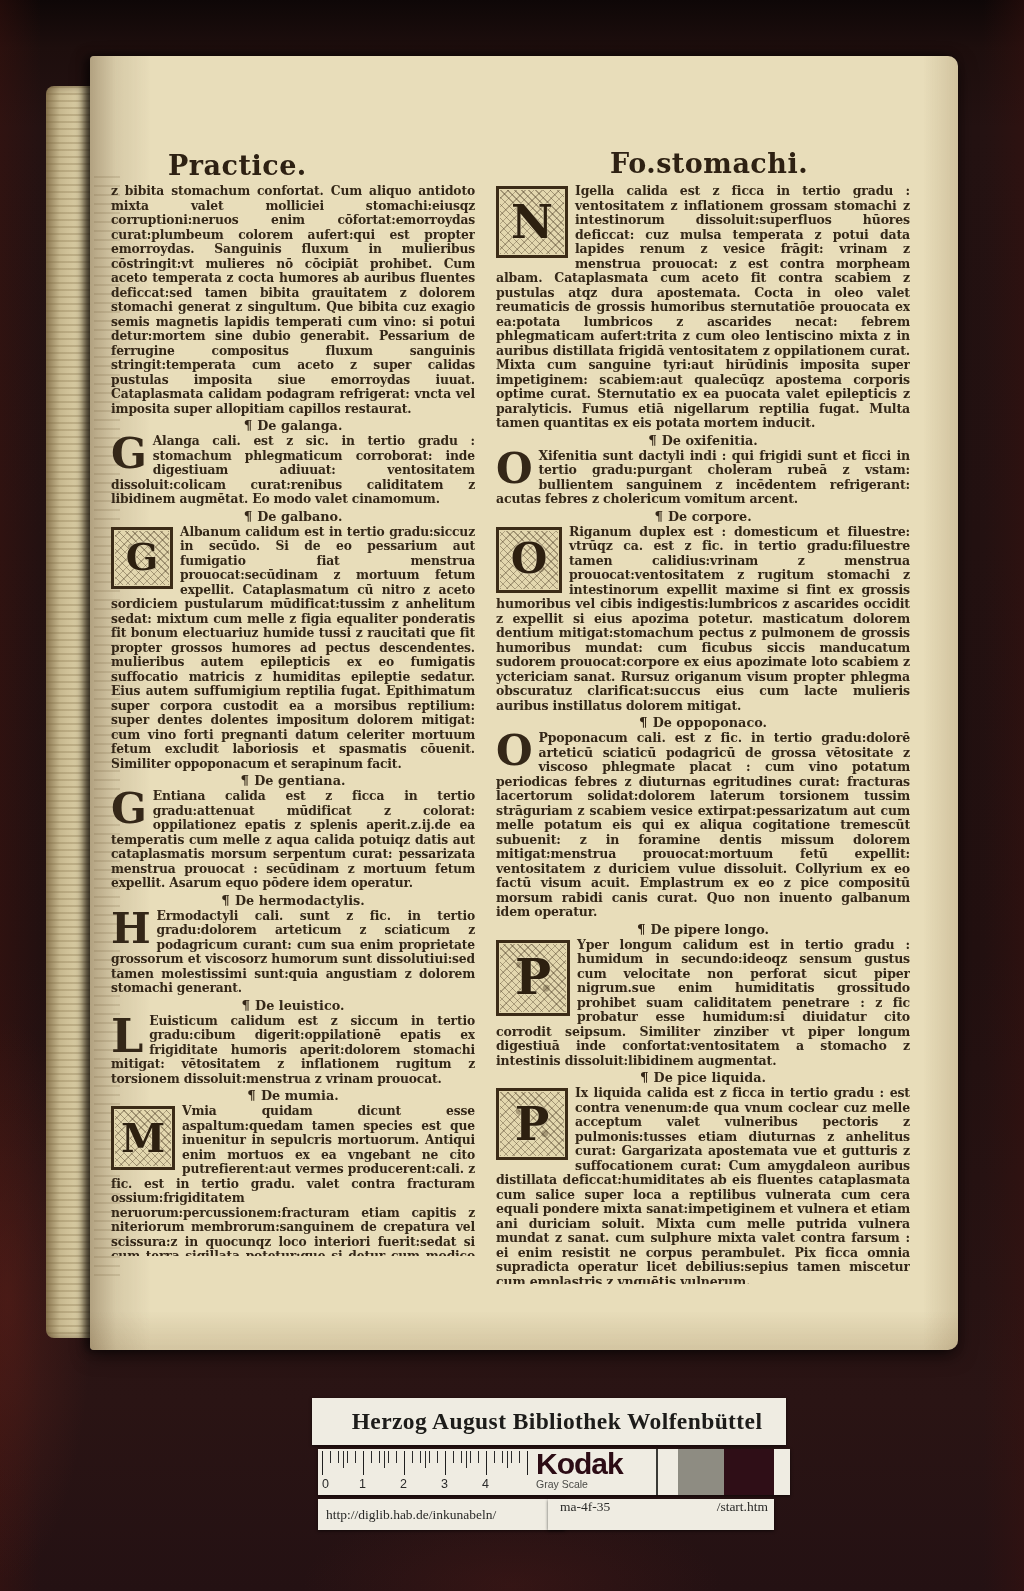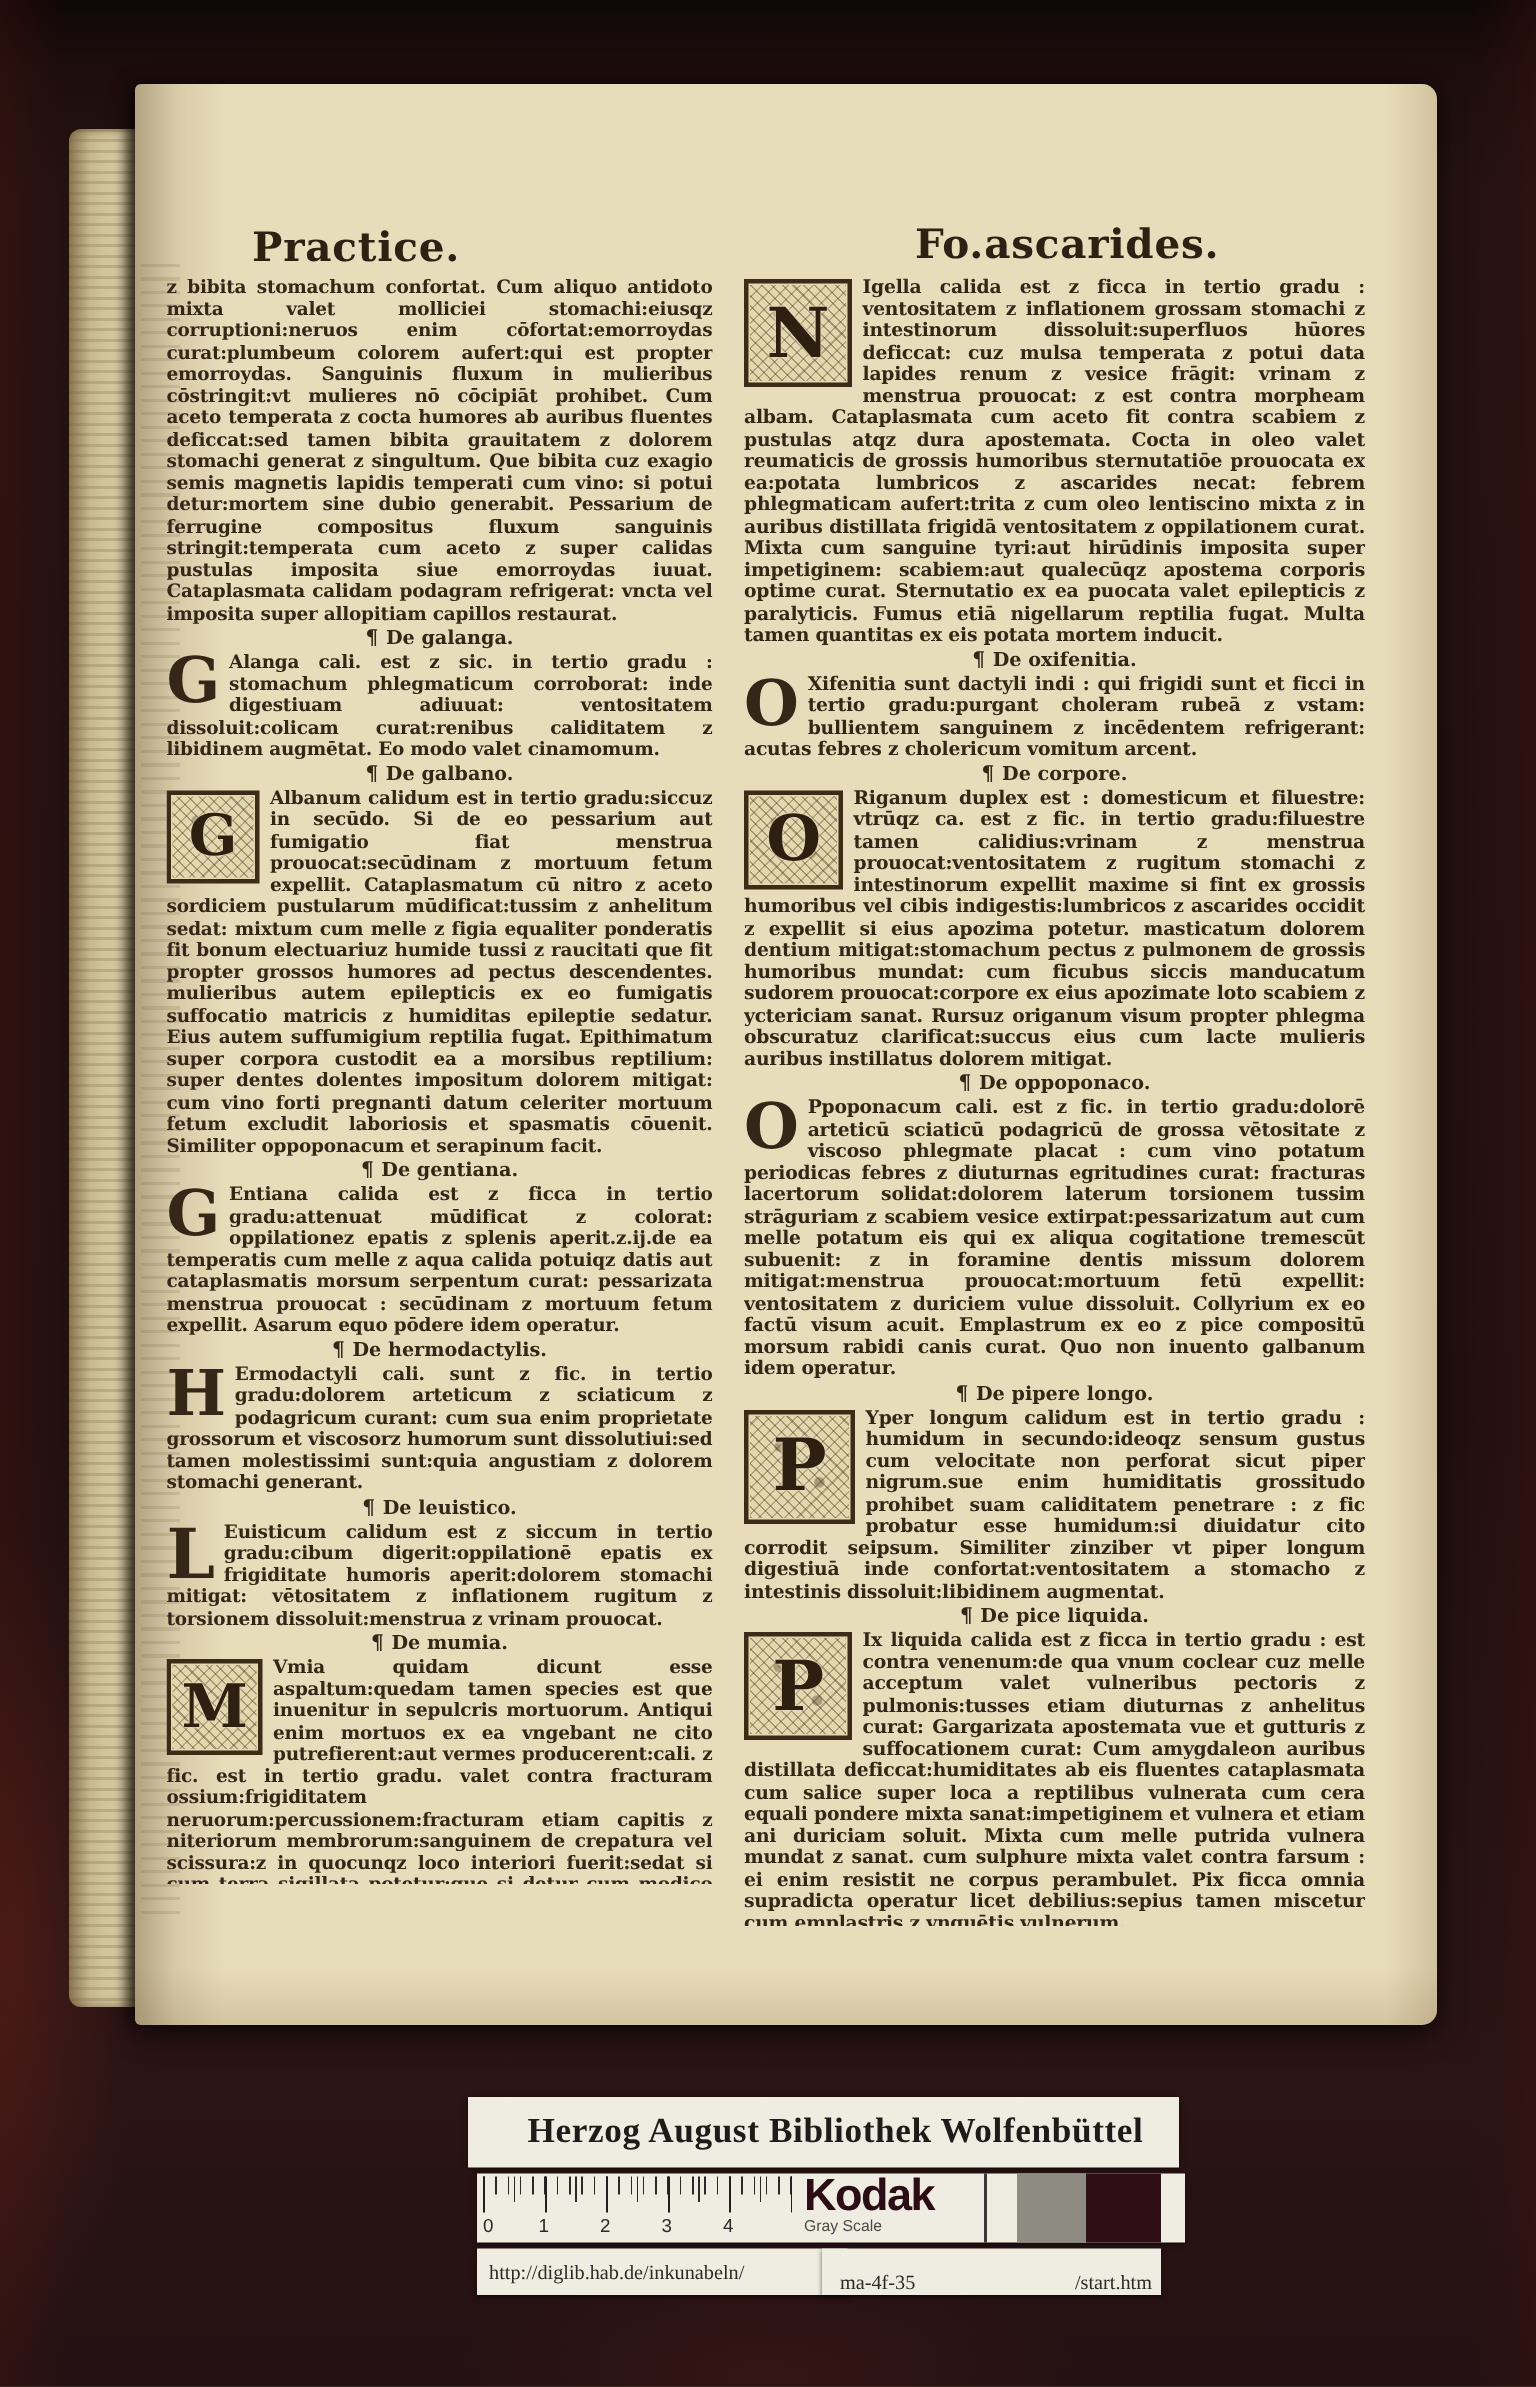--- a/index.html
+++ b/index.html
@@ -91,34 +91,34 @@
     background:repeating-linear-gradient(90deg,#1f1f1f 0 1.4px,transparent 1.4px 41px);}
   .ruler-num{position:absolute;top:26px;font-family:"Liberation Sans", sans-serif;font-size:12.5px;color:#2a2a2a;}
   .kodak{position:absolute;left:218px;top:1px;width:116px;height:34px;}
   .kodak .brand{font-family:"Liberation Sans", sans-serif;font-weight:700;font-size:30px;line-height:28px;color:#2c0c15;letter-spacing:-1px;}
   .kodak .sub{font-family:"Liberation Sans", sans-serif;font-size:10.5px;color:#4a4a46;}
   .scale-divider{position:absolute;left:338px;top:0;width:2px;height:46px;background:#3a3a36;}
   .patch{position:absolute;top:0;height:46px;}
   .patch-light{left:360px;width:46px;background:#8e8c82;}
   .patch-dark{left:406px;width:50px;background:#2f0e17;}
   .url-strip{left:318px;top:1499px;width:247px;height:31px;display:flex;align-items:center;padding-left:8px;box-sizing:border-box;}
-  .ref-strip{left:548px;top:1499px;width:226px;height:31px;display:flex;align-items:flex-end;justify-content:space-between;padding:0 6px 0 12px;box-sizing:border-box;}
+  .ref-strip{left:548px;top:1499px;width:226px;height:31px;display:flex;align-items:flex-start;justify-content:space-between;padding:0 6px 0 12px;box-sizing:border-box;}
   .foot-text{font-family:"Liberation Serif", serif;font-size:13.5px;color:#2a2a28;white-space:nowrap;}
 </style>
 </head>
 <body>
 
 <div id="scan">
   <div class="page-edges"></div>
 
   <div class="page">
     <div class="showthrough"></div>
 
     <div class="running-title">Practice.</div>
-    <div class="folio">Fo.ascarides.</div>
+    <div class="folio">Fo.stomachi.</div>
 
     <div class="col col-left">
       <div class="para body-text">z bibita stomachum confortat. Cum aliquo antidoto mixta valet molliciei stomachi:eiusqz corruptioni:neruos enim cōfortat:emorroydas curat:plumbeum colorem aufert:qui est propter emorroydas. Sanguinis fluxum in mulieribus cōstringit:vt mulieres nō cōcipiāt prohibet. Cum aceto temperata z cocta humores ab auribus fluentes deficcat:sed tamen bibita grauitatem z dolorem stomachi generat z singultum. Que bibita cuz exagio semis magnetis lapidis temperati cum vino: si potui detur:mortem sine dubio generabit. Pessarium de ferrugine compositus fluxum sanguinis stringit:temperata cum aceto z super calidas pustulas imposita siue emorroydas iuuat. Cataplasmata calidam podagram refrigerat: vncta vel imposita super allopitiam capillos restaurat.</div>
 
       <div class="section">
         <div class="heading"><span class="mark">¶</span><span>De galanga.</span></div>
         <div class="para body-text"><span class="lombard">G</span><span>Alanga cali. est z sic. in tertio gradu : stomachum phlegmaticum corroborat: inde digestiuam adiuuat: ventositatem dissoluit:colicam curat:renibus caliditatem z libidinem augmētat. Eo modo valet cinamomum.</span></div>
       </div>
 
       <div class="section">

